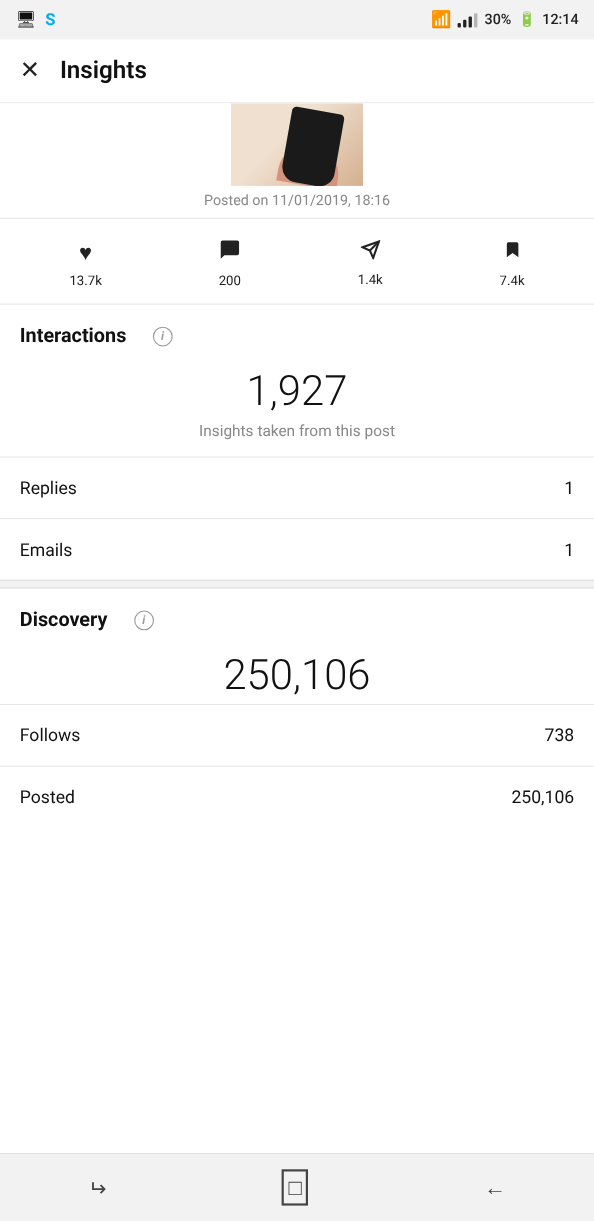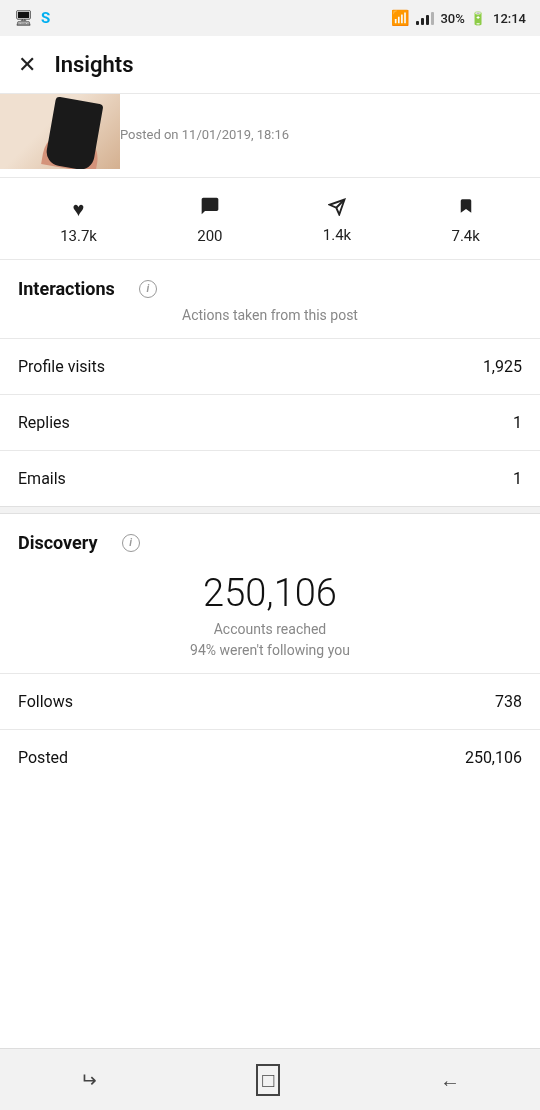--- a/index.html
+++ b/index.html
@@ -57,20 +57,21 @@
     .header-title {
       font-size: 22px;
       font-weight: 600;
       color: #111;
     }
 
     
     .post-preview {
       background: #fff;
       display: flex;
+      flex-direction: column;
       align-items: center;
       padding-bottom: 8px;
       border-bottom: 1px solid #e8e8e8;
     }
     .thumbnail-wrap {
       width: 120px;
       height: 75px;
       overflow: hidden;
       display: flex;
       align-items: center;
@@ -116,21 +117,21 @@
       display: flex;
       flex-direction: column;
       align-items: center;
       gap: 6px;
     }
     .stat-icon {
       font-size: 20px;
       color: #222;
     }
     .stat-value {
-      font-size: 15px;
+      font-size: 12px;
       color: #222;
       font-weight: 400;
     }
 
     
     .section {
       padding: 0;
     }
     .section-header {
       display: flex;
@@ -299,48 +300,41 @@
         </svg></span>
     <span class="stat-value">7.4k</span>
   </div>
 </div>
 
 <div class="section">
   <div class="section-header">
     <span class="section-title">Interactions</span>
     <span class="info-circle">i</span>
   </div>
-  <div class="section-subtitle">Actions taken from this post</div>
-
-  <div class="data-row">
-    <span class="data-row-label">Profile visits</span>
-    <span class="data-row-value">1,925</span>
-  </div>
+  <div class="section-big-number">1,927</div>
+  <div class="section-subtitle">Insights taken from this post</div>
+
   <div class="data-row">
     <span class="data-row-label">Replies</span>
     <span class="data-row-value">1</span>
   </div>
   <div class="data-row">
     <span class="data-row-label">Emails</span>
     <span class="data-row-value">1</span>
   </div>
 </div>
 
 <div class="section-divider"></div>
 
 <div class="section">
   <div class="section-header">
     <span class="section-title">Discovery</span>
     <span class="info-circle">i</span>
   </div>
   <div class="section-big-number">250,106</div>
-  <div class="section-subtitle">
-    <span style="white-space: pre-line;">Accounts reached
-94% weren't following you</span>
-  </div>
 
   <div class="data-row">
     <span class="data-row-label">Follows</span>
     <span class="data-row-value">738</span>
   </div>
   <div class="data-row">
     <span class="data-row-label">Posted</span>
     <span class="data-row-value">250,106</span>
   </div>
 </div>

